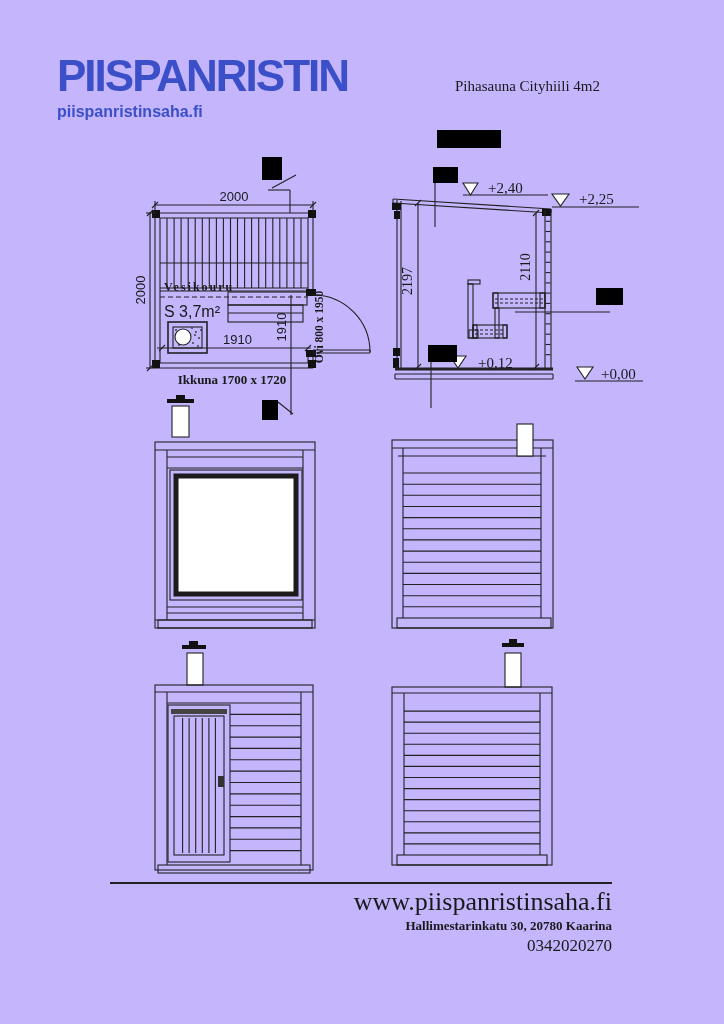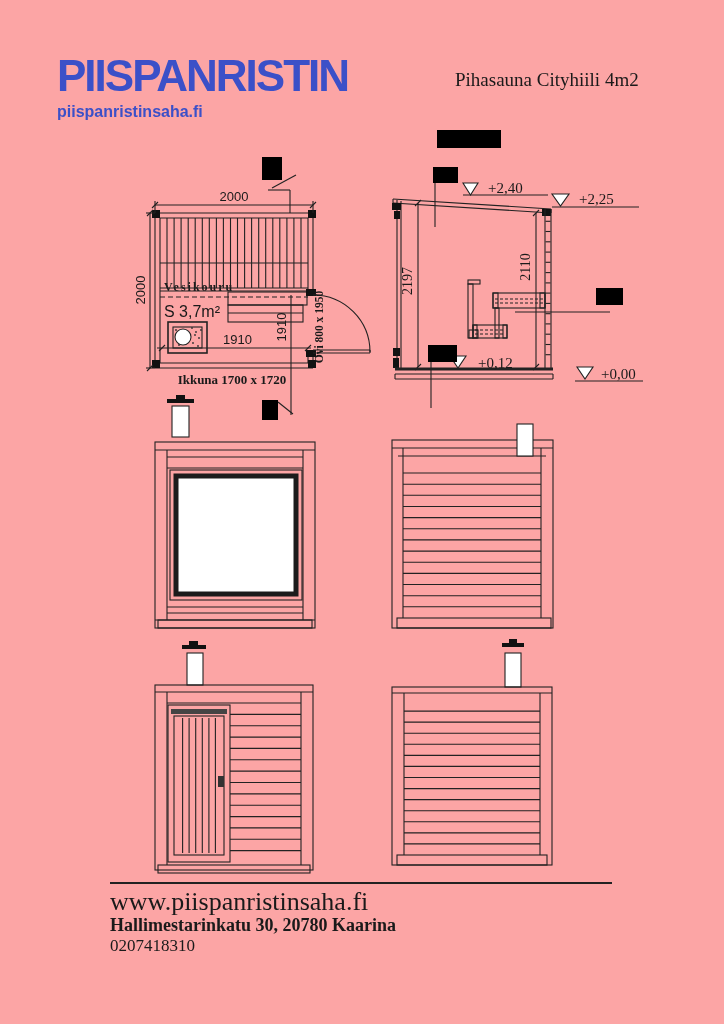--- a/index.html
+++ b/index.html
@@ -1,37 +1,37 @@
 <!DOCTYPE html>
 <html><head>
 <meta charset="utf-8">
 <style>
   html,body{margin:0;padding:0;background:#e8e8e8;}
-  #page{position:relative;width:724px;height:1024px;background:#fca5a5;margin:0 auto;overflow:hidden;
+  #page{position:relative;width:724px;height:1024px;background:#c4b5fd;margin:0 auto;overflow:hidden;
         font-family:"Liberation Sans","DejaVu Sans",sans-serif;color:#1a1a1a;}
   .abs{position:absolute;}
   
   #logo{left:57px;top:52px;line-height:47px;}
   .logo-line{color:#3b50c8;font-weight:bold;font-size:44px;letter-spacing:-2px;
              font-family:"Liberation Sans","DejaVu Sans",sans-serif;}
   #logo-url{color:#3b50c8;font-size:16px;font-weight:bold;letter-spacing:0;line-height:18px;margin-top:4px;}
   
-  #doc-title{left:455px;top:69px;font-family:"Liberation Serif","DejaVu Serif",serif;font-size:19px;}
+  #doc-title{left:455px;top:78px;font-family:"Liberation Serif","DejaVu Serif",serif;font-size:15px;}
   .redaction{background:#000;}
   
   svg{position:absolute;overflow:visible;}
   svg text{fill:#1a1a1a;stroke:none;}
   .t-sans{font-family:"Liberation Sans","DejaVu Sans",sans-serif;}
   .t-serif{font-family:"Liberation Serif","DejaVu Serif",serif;}
   
   #footer-rule{left:110px;top:882px;width:502px;border-top:2px solid #222;}
-  #footer{left:110px;top:887px;width:502px;text-align:left;
+  #footer{left:110px;top:887px;width:502px;text-align:right;
           font-family:"Liberation Serif","DejaVu Serif",serif;}
   #footer-website{font-size:26px;line-height:29px;}
-  #footer-address{font-size:18px;font-weight:bold;line-height:17px;margin-top:1px;}
+  #footer-address{font-size:13px;font-weight:bold;line-height:17px;margin-top:1px;}
   #footer-phone{font-size:17px;line-height:20px;margin-top:2px;}
 </style>
 </head>
 <body>
 
 <div id="page">
 
   <div id="logo" class="abs">
     <div class="logo-line">PIISPANRISTIN</div>
     <div id="logo-url">piispanristinsaha.fi</div>
@@ -379,16 +379,16 @@
           <line x1="21" x2="157" y1="208.9" y2="208.9"></line>
         </g>
       <rect x="14" y="220" width="150" height="10"></rect>
     </g>
   </svg>
 
   <div id="footer-rule" class="abs"></div>
   <div id="footer" class="abs">
     <div id="footer-website">www.piispanristinsaha.fi</div>
     <div id="footer-address">Hallimestarinkatu 30, 20780 Kaarina</div>
-    <div id="footer-phone">0207418310</div>
+    <div id="footer-phone">0342020270</div>
   </div>
 
 </div>
 
 </body></html>

